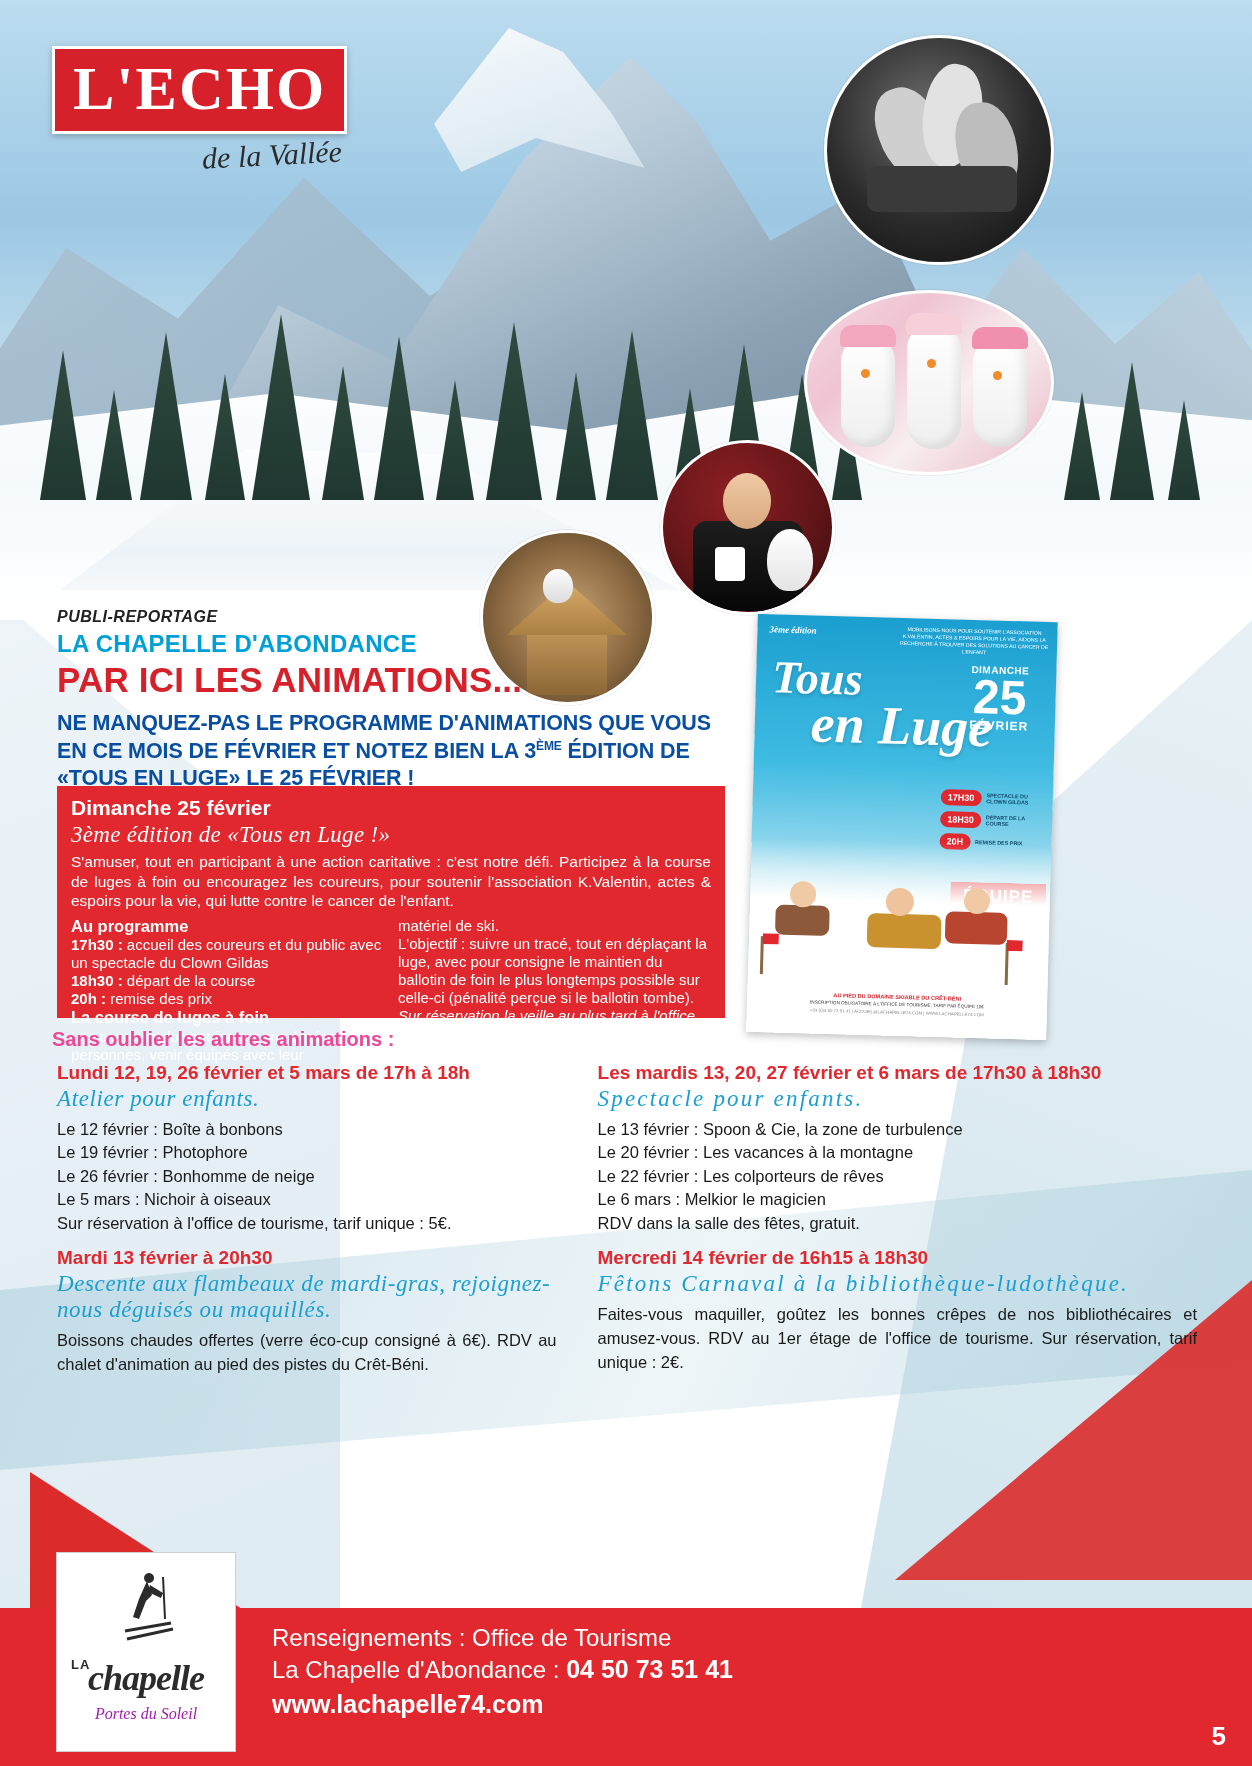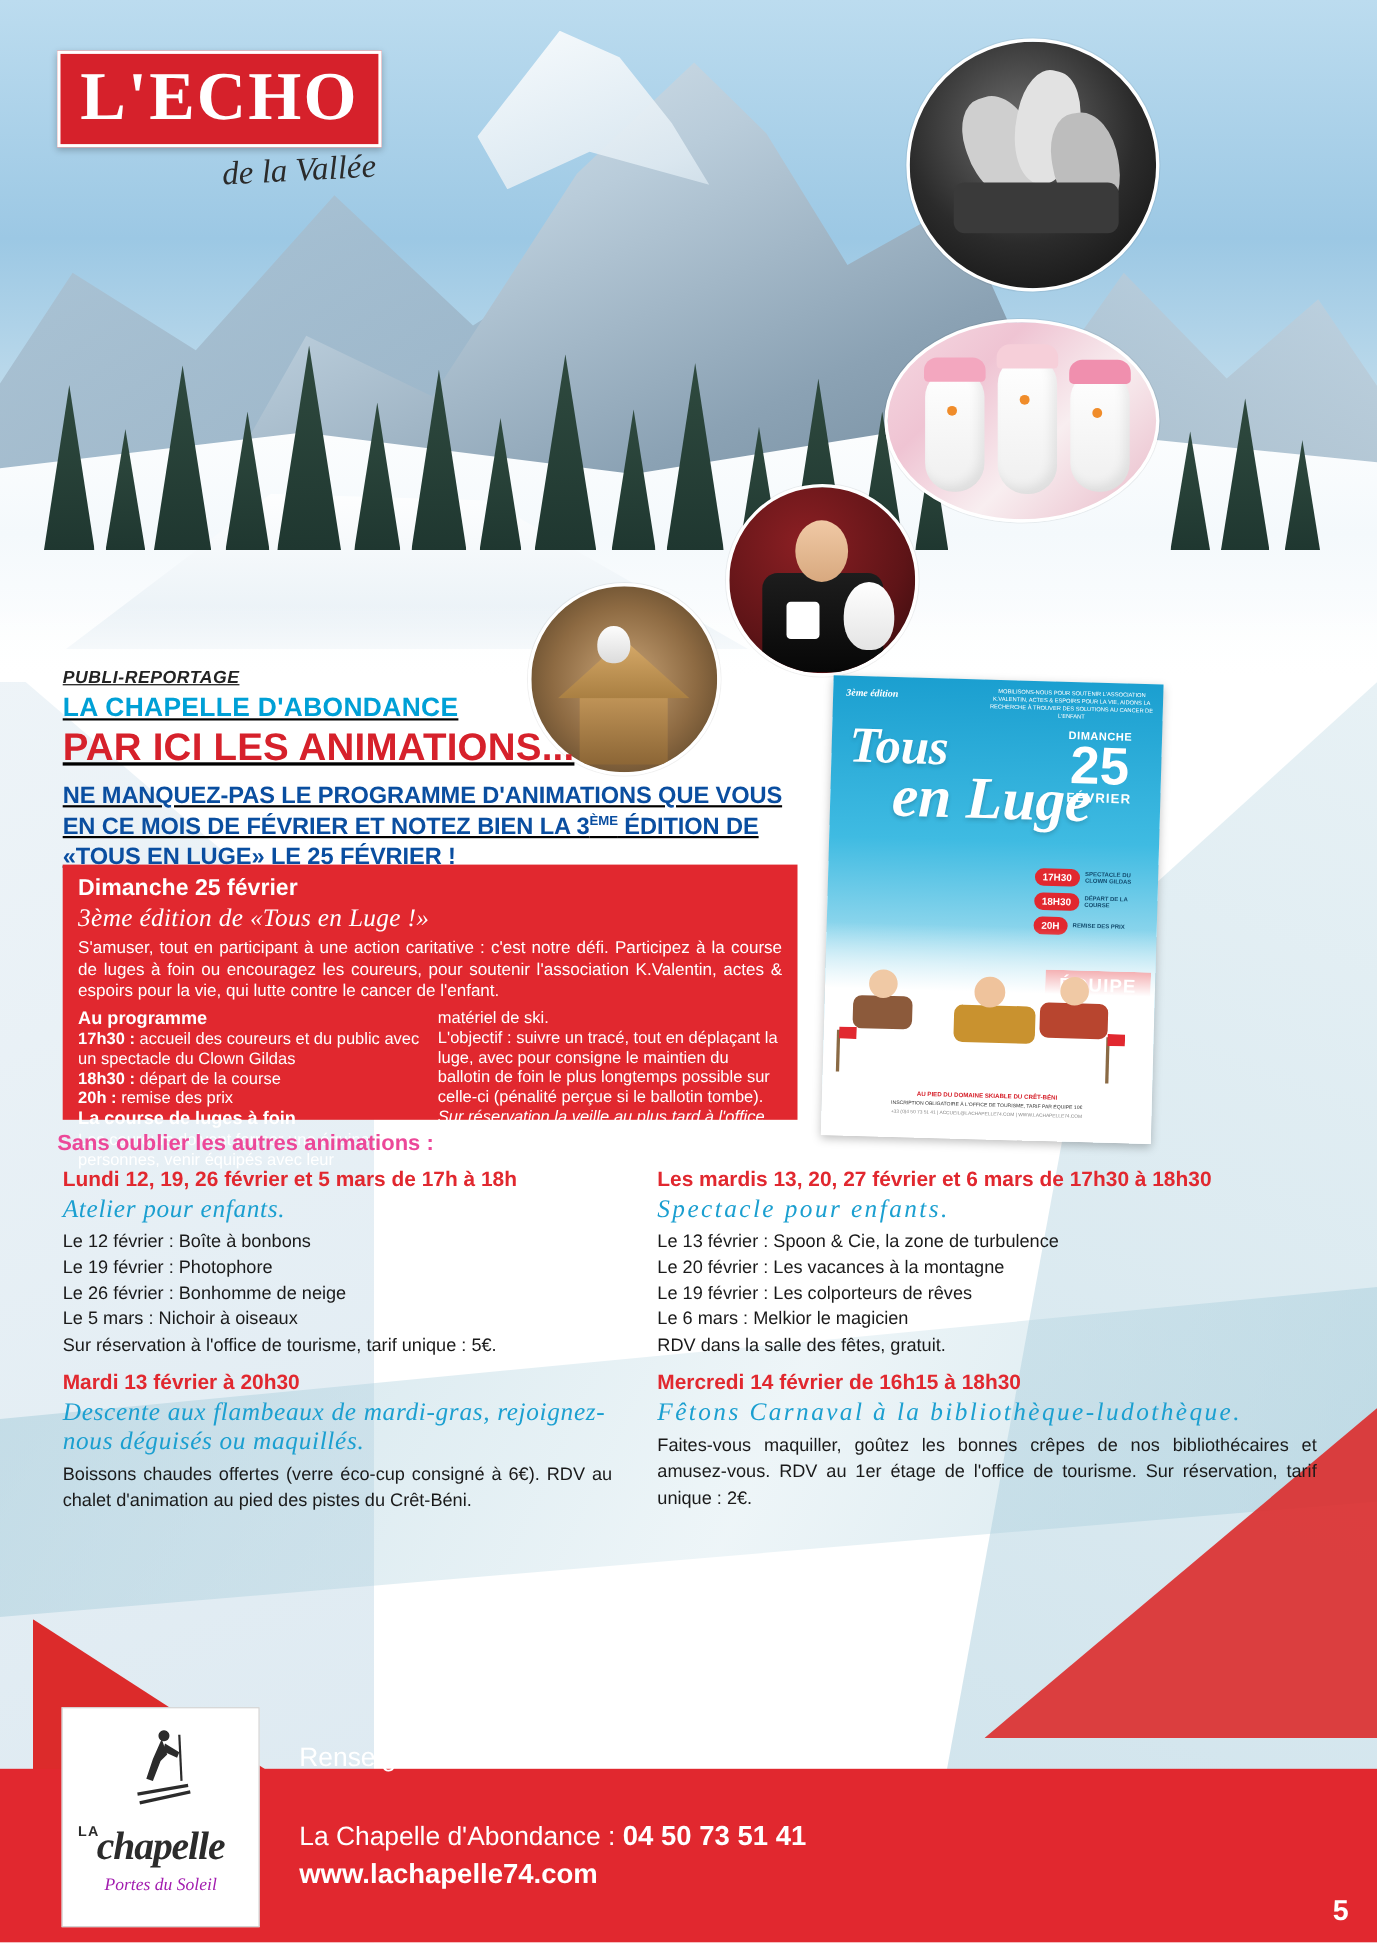--- a/index.html
+++ b/index.html
@@ -156,21 +156,21 @@
     line-height:1;
   }
   .logo-sub {
     margin-top:4px; margin-left:150px;
     font-family:"Liberation Serif", serif;
     font-style:italic; font-size:30px; color:#2b2b2b;
     transform: rotate(-3deg);
   }
 
   
-  .article { position:absolute; left:57px; top:608px; width:700px; z-index:4;text-decoration:underline; }
+  .article { position:absolute; left:57px; top:608px; width:700px; z-index:4; }
   .publi {
     font-style:italic; font-weight:bold; font-size:16px; color:#222; letter-spacing:.5px;
   }
   .commune {
     color:#00a0d6; font-weight:bold; font-size:24px; letter-spacing:.3px; margin-top:4px;
   }
   .headline {
     color:#d6212b; font-weight:bold; font-size:35px; letter-spacing:.2px; margin-top:2px;
   }
   .chapo {
@@ -277,21 +277,21 @@
 
   
   .footer-band {
     position:absolute; left:0; bottom:0; width:1252px; height:158px;
     background:#e1282f; z-index:4;
   }
   .footer-txt {
     position:absolute; left:272px; bottom:46px; color:#fff; z-index:6; line-height:1.3;
   }
   .ft1 { font-size:24px; }
-  .ft2 { font-size:24px;margin-top:40px; }
+  .ft2 { font-size:24px; }
   .ft2 b { font-weight:bold; font-size:25px; }
   .ft3 { font-weight:bold; font-size:25px; margin-top:2px; }
   .page-num {
     position:absolute; right:26px; bottom:14px; color:#fff; font-weight:bold; font-size:26px; z-index:7;
   }
 
   
   .chapelle {
     position:absolute; left:56px; bottom:14px; width:180px; height:200px;
     background:#fff; border:1px solid #cfcfcf; z-index:7; text-align:center;
@@ -504,21 +504,21 @@
         <div class="para">Boissons chaudes offertes (verre éco-cup consigné à 6€). RDV au chalet d'animation au pied des pistes du Crêt-Béni.</div>
       </div>
     </div>
 
     <div class="col right">
       <div>
         <div class="h-red">Les mardis 13, 20, 27 février et 6 mars de 17h30 à 18h30</div>
         <div class="h-blue-script spaced">Spectacle pour enfants.</div>
         <div class="line">Le 13 février : Spoon &amp; Cie, la zone de turbulence</div>
         <div class="line">Le 20 février : Les vacances à la montagne</div>
-        <div class="line">Le 19 février : Les colporteurs de rêves</div>
+        <div class="line">Le 22 février : Les colporteurs de rêves</div>
         <div class="line">Le 6 mars : Melkior le magicien</div>
         <div class="line">RDV dans la salle des fêtes, gratuit.</div>
       </div>
       <div class="gap"></div>
       <div>
         <div class="h-red">Mercredi 14 février de 16h15 à 18h30</div>
         <div class="h-blue-script spaced">Fêtons Carnaval à la bibliothèque-ludothèque.</div>
         <div class="para">Faites-vous maquiller, goûtez les bonnes crêpes de nos bibliothécaires et amusez-vous. RDV au 1er étage de l'office de tourisme. Sur réservation, tarif unique : 2€.</div>
       </div>
     </div>

